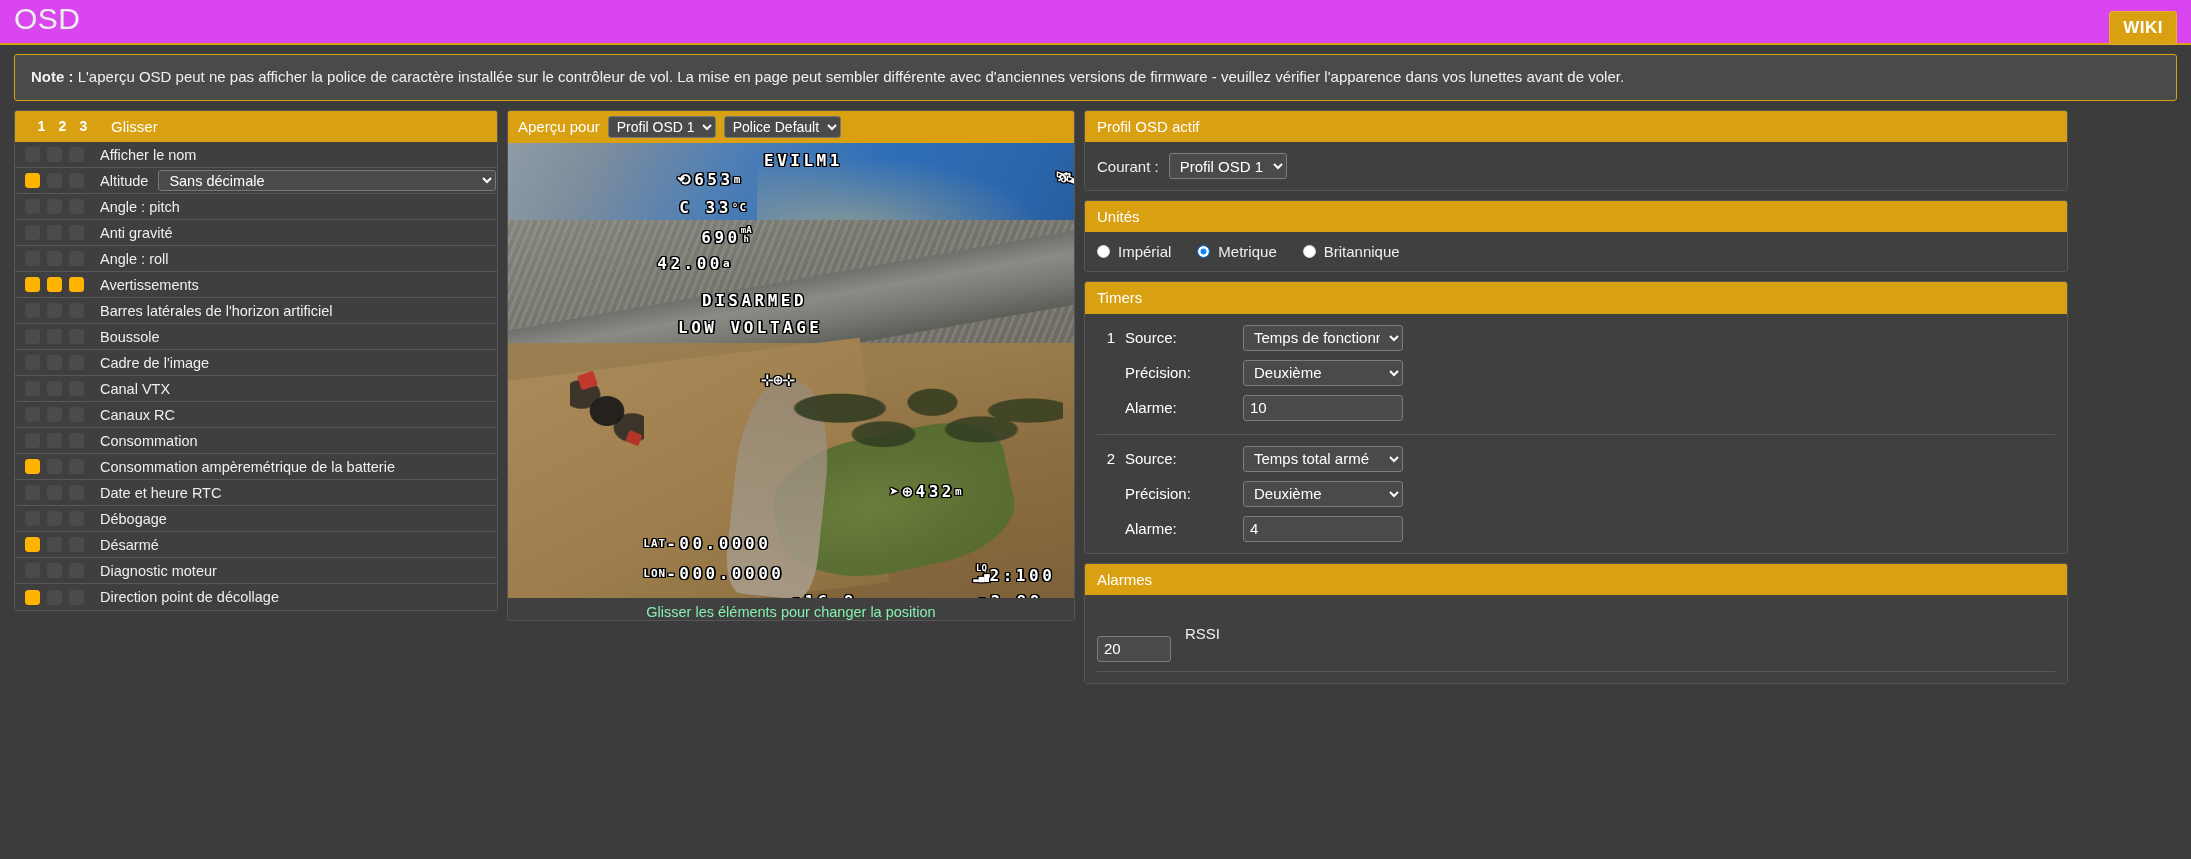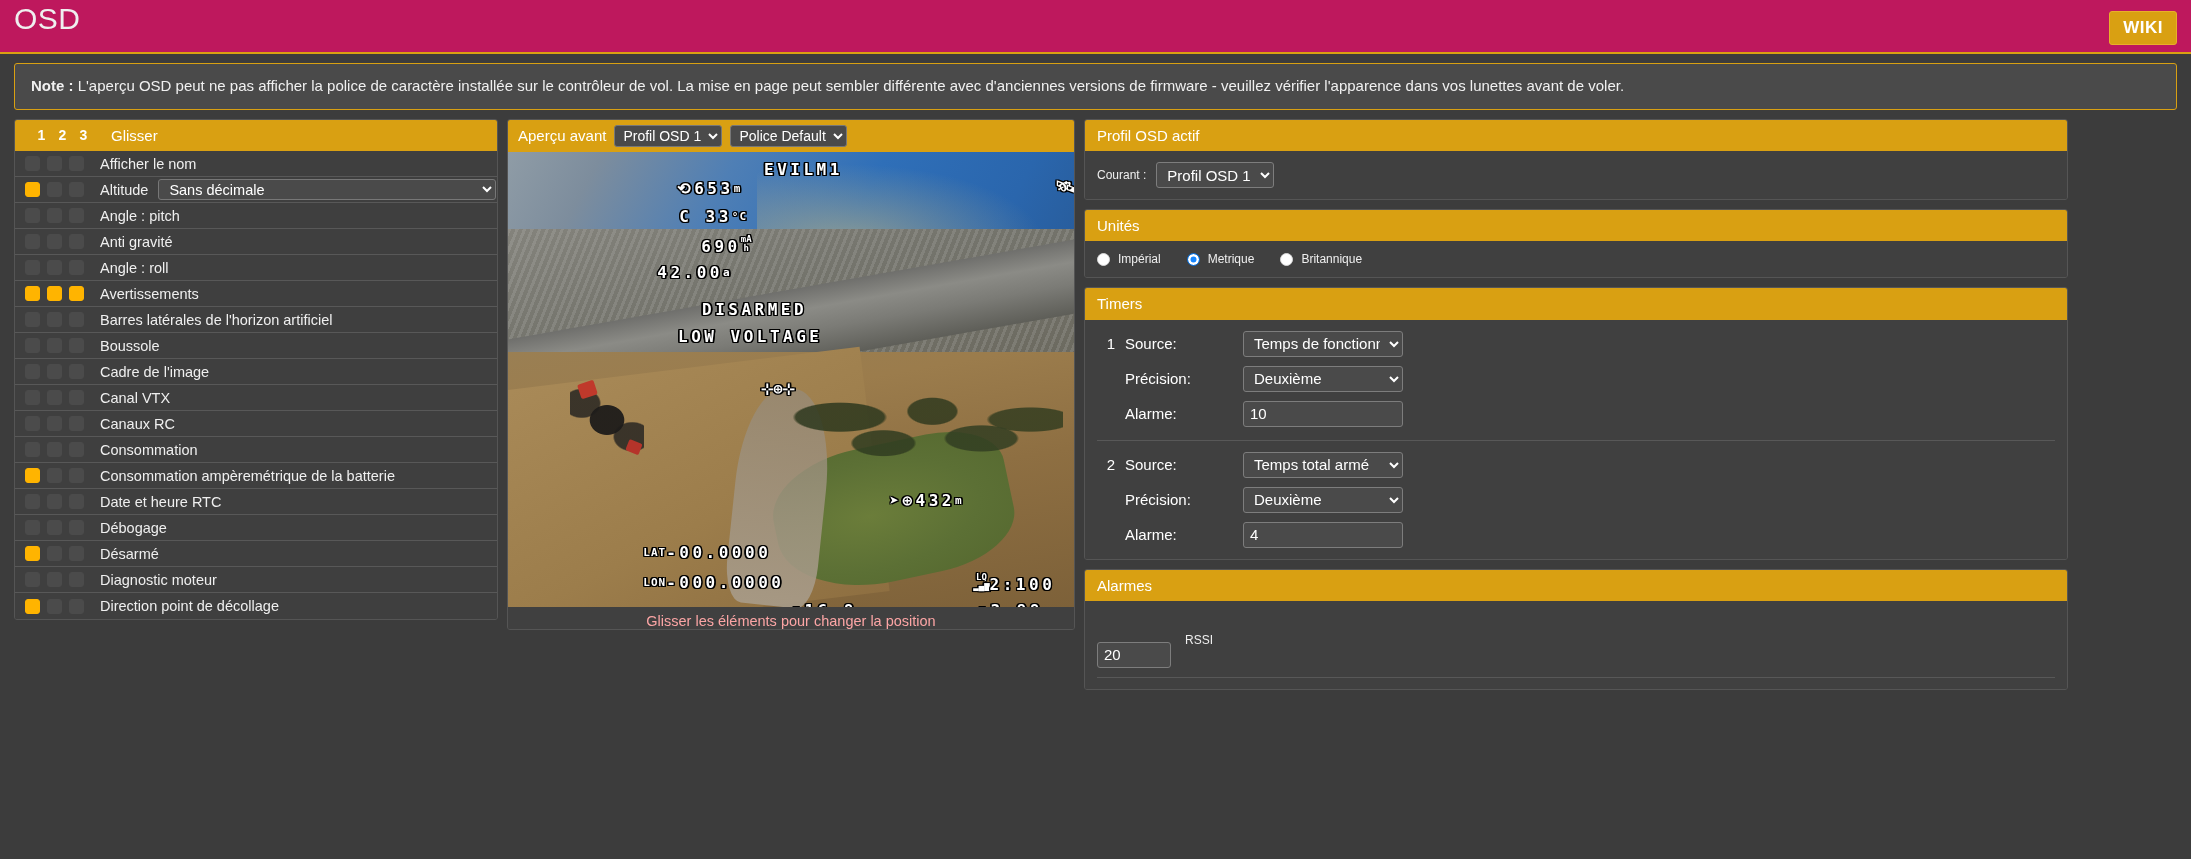--- a/index.html
+++ b/index.html
@@ -6,22 +6,22 @@
   html, body {
     width: 2191px; height: 859px;
     background: #3c3c3c;
     font-family: "Liberation Sans", sans-serif;
     color: #ffffff;
     overflow: hidden;
   }
   
   .topbar {
     position: relative;
-    height: 54px;
-    background: #be185d;
+    height: 45px;
+    background: #d946ef;
     border-bottom: 2px solid #d9a012;
   }
   .page-title {
     position: absolute; left: 14px; top: 2px;
     font-size: 30px; font-weight: 300; letter-spacing: .5px;
     color: #efefef;
   }
   .wiki-btn {
     position: absolute; right: 14px; top: 11px;
     background: #d9a012; color: #ffffff;
@@ -203,29 +203,29 @@
     white-space: pre;
   }
   .osd-item { position: absolute; cursor: move; }
   .osd-sm { font-size: 11px; letter-spacing: 1px; vertical-align: 2px; }
   .osd-stack {
     display: inline-block; font-size: 9px; line-height: 9px;
     letter-spacing: 0; vertical-align: 1px; text-align: center;
   }
   .drag-hint {
     text-align: center; font-size: 14.5px;
-    padding: 6px 0 0 0; color: #fca5a5;
+    padding: 6px 0 0 0; color: #86efac;
     background: #404040;
   }
   
   .col-right { width: 984px; flex: none; }
   .rpanel { margin-bottom: 9px; }
   .rbody { padding: 11px 12px; background: #404040; }
   .row-inline { display: flex; align-items: center; gap: 10px; }
-  .rlabel { font-size: 12px; color: #efefef; }
+  .rlabel { font-size: 15px; color: #efefef; }
   .sel {
     background: #4a4a4a; color: #fff;
     border: 1px solid #7d7d7d; border-radius: 3px;
     font-size: 15px; height: 26px;
     font-family: "Liberation Sans", sans-serif;
     padding: 0 6px; cursor: pointer;
   }
   .radio-row { display: flex; align-items: center; gap: 26px; }
   .radio-item { display: flex; align-items: center; gap: 8px; cursor: pointer; }
   .radio {
@@ -388,21 +388,21 @@
           <span class="cb on"></span>
           <span class="cb"></span>
           <span class="cb"></span>
           <span class="el-label">Direction point de décollage</span>
         </div>
       </div>
   </div>
 
   <div class="col-mid panel">
     <div class="panel-head preview-head">
-      <span class="lbl">Aperçu avant</span>
+      <span class="lbl">Aperçu pour</span>
       <select class="mini-select">
         <option>Profil OSD 1</option>
       </select>
       <select class="mini-select">
         <option>Police Default</option>
       </select>
     </div>
 
     <div class="osd-video">
       <div class="sky"></div>

